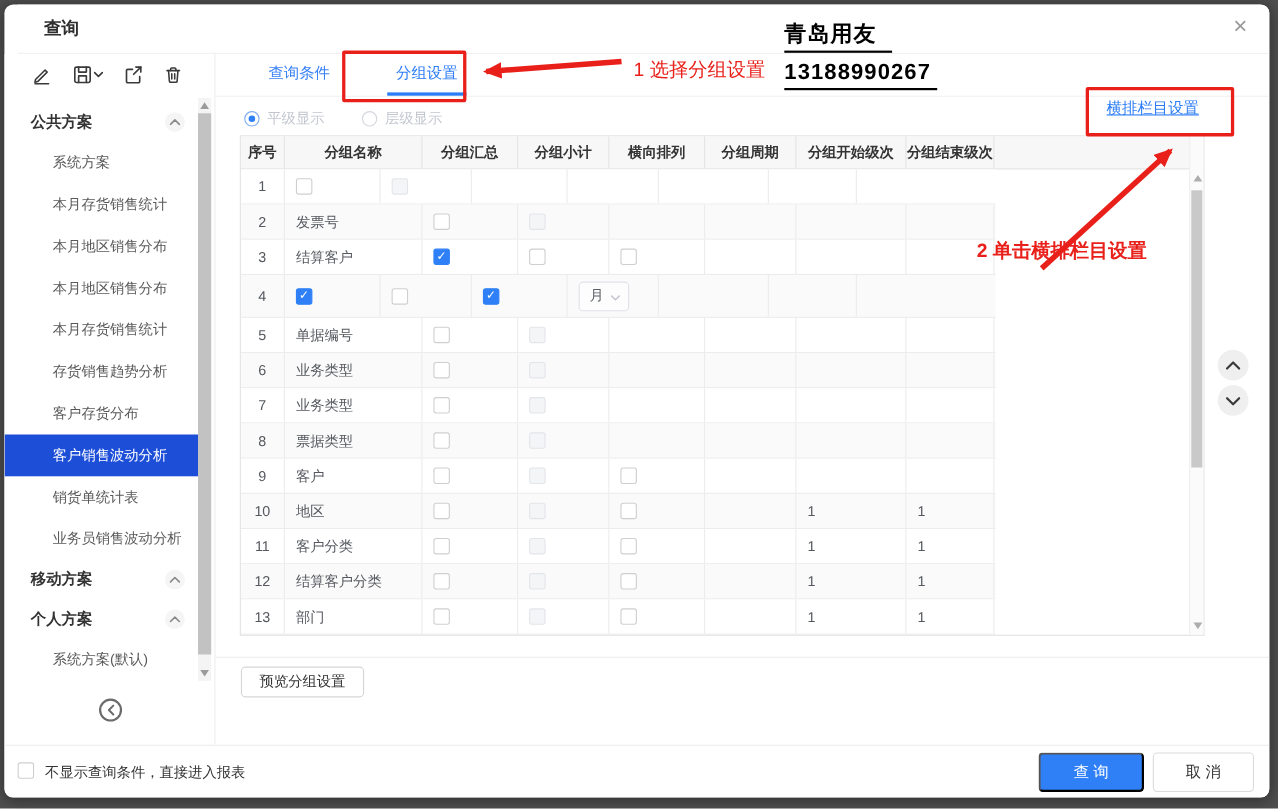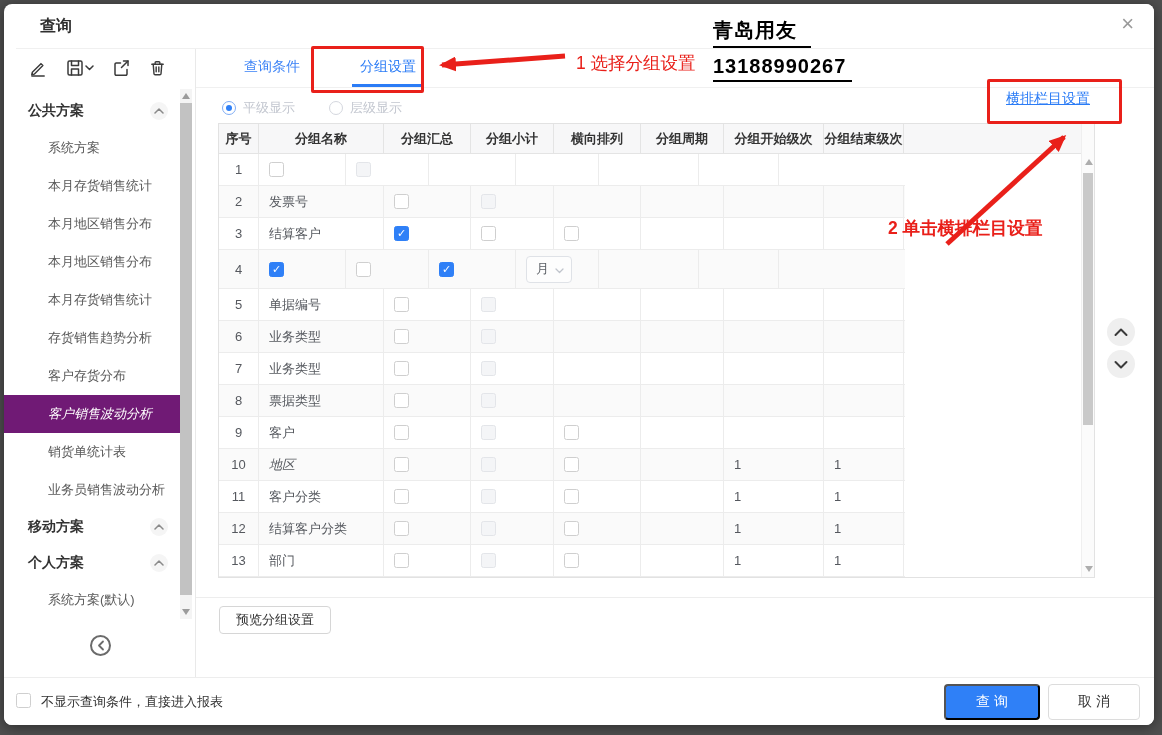--- a/index.html
+++ b/index.html
@@ -22,21 +22,21 @@
   .sidebar{width:192px;border-right:1px solid #e9e9e9;position:relative;box-sizing:border-box;background:#fff;}
   .side-toolbar{height:38px;display:flex;align-items:center;padding-left:25px;}
   .tool-ic{display:flex;align-items:center;margin-right:17px;cursor:pointer;}
   .tool-ic svg{stroke:#3a3a3a;fill:none;stroke-width:1.5;stroke-linecap:round;stroke-linejoin:round;}
   .scheme-list{position:absolute;top:38px;left:0;width:176px;bottom:60px;padding-top:6px;overflow:hidden;}
   .scheme-header{height:36px;display:flex;align-items:center;justify-content:space-between;
     padding:0 12px 0 24px;font-size:14px;font-weight:700;color:#333;cursor:pointer;}
   .sec-chevron{width:18px;height:18px;border-radius:50%;background:#f5f5f5;display:flex;align-items:center;justify-content:center;}
   .scheme-item{height:38px;line-height:38px;padding-left:44px;font-size:13px;color:#595959;cursor:pointer;
     white-space:nowrap;overflow:hidden;}
-  .scheme-item.selected{background:#701a75;color:#fff;font-style:italic;}
+  .scheme-item.selected{background:#1d4ed8;color:#fff;}
   .side-scrollbar{position:absolute;top:40px;right:3px;width:12px;height:530px;background:#f4f4f4;}
   .sb-up,.sb-dn{position:absolute;left:2px;width:0;height:0;border-left:4px solid transparent;border-right:4px solid transparent;}
   .sb-up{top:4px;border-bottom:6px solid #9b9b9b;}
   .sb-dn{bottom:4px;border-top:6px solid #9b9b9b;}
   .sb-thumb{position:absolute;top:14px;left:0;width:12px;height:492px;background:#c2c2c2;}
   .collapse-btn{position:absolute;left:86px;top:586px;width:21px;height:21px;border:2px solid #6b6b6b;
     border-radius:50%;display:flex;align-items:center;justify-content:center;cursor:pointer;box-sizing:border-box;}
   
   .content{flex:1;position:relative;background:#fff;}
   .tabbar{height:38px;border-bottom:1px solid #f0f0f0;display:flex;align-items:stretch;padding-left:40px;}
@@ -366,21 +366,21 @@
               </div>
               <div class="td" style="width: 87px;">
                 <span class="cb"></span>
               </div>
               <div class="td" style="width: 83px;"></div>
               <div class="td" style="width: 100px;"></div>
               <div class="td" style="width: 80px;"></div>
             </div>
             <div class="tr alt">
               <div class="td center" style="width: 40px;">10</div>
-              <div class="td" style="width: 125px; font-style: italic;">地区</div>
+              <div class="td" style="width: 125px;">地区</div>
               <div class="td" style="width: 87px;">
                 <span class="cb"></span>
               </div>
               <div class="td" style="width: 83px;">
                 <span class="cb disabled"></span>
               </div>
               <div class="td" style="width: 87px;">
                 <span class="cb"></span>
               </div>
               <div class="td" style="width: 83px;"></div>

